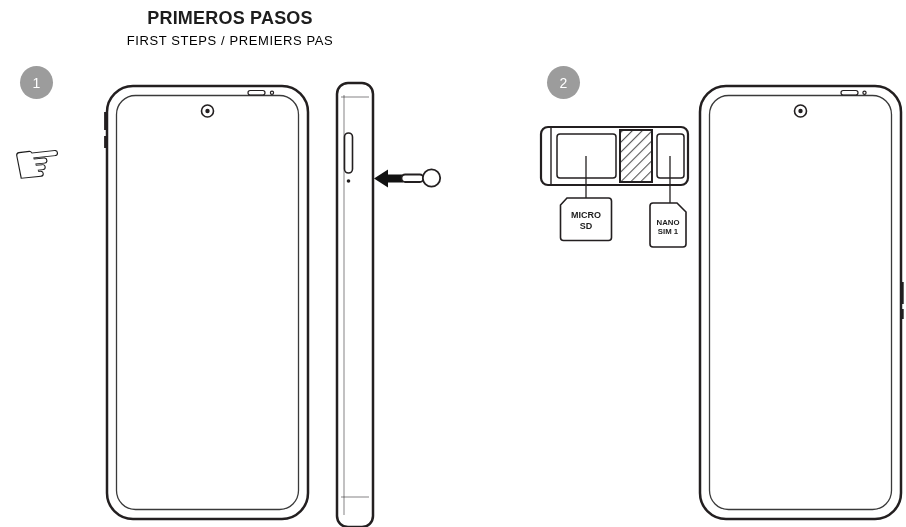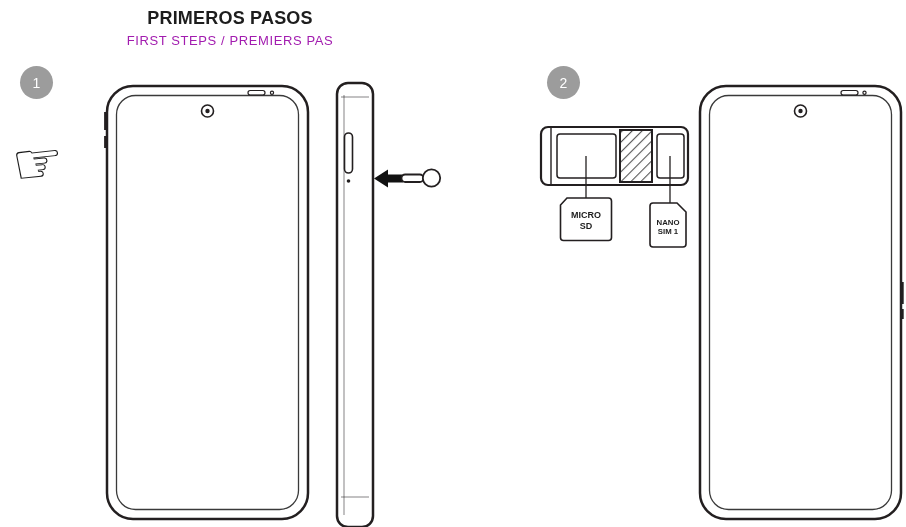--- a/index.html
+++ b/index.html
@@ -1,21 +1,21 @@
 <!DOCTYPE html>
 <html><head>
 <meta charset="utf-8">
 <style>
   * { margin:0; padding:0; box-sizing:border-box; }
   html,body { background:#ffffff; font-family:"Liberation Sans", sans-serif; }
   .canvas { position:relative; width:906px; height:527px; background:#fff; overflow:hidden; }
 
   .titles { position:absolute; left:60px; top:8px; width:340px; text-align:center; }
   .titles h1 { font-size:18px; font-weight:700; letter-spacing:.2px; color:#1d1d1d; }
-  .titles p  { margin-top:4px; font-size:13px; font-weight:400; letter-spacing:.6px; color:#a21caf; }
+  .titles p  { margin-top:4px; font-size:13px; font-weight:400; letter-spacing:.6px; color:#000000; }
 
   .step-badge { position:absolute; width:33px; height:33px; border-radius:50%;
                 background:#9c9c9c; color:#fff; font-size:14px;
                 display:flex; align-items:center; justify-content:center; }
   .step-badge.s1 { left:20px; top:66px; }
   .step-badge.s2 { left:547px; top:66px; }
 
   .hand { position:absolute; left:12px; top:134px; font-size:58px; line-height:1;
           color:#1b1b1b; transform:rotate(-6deg); user-select:none; }
 

